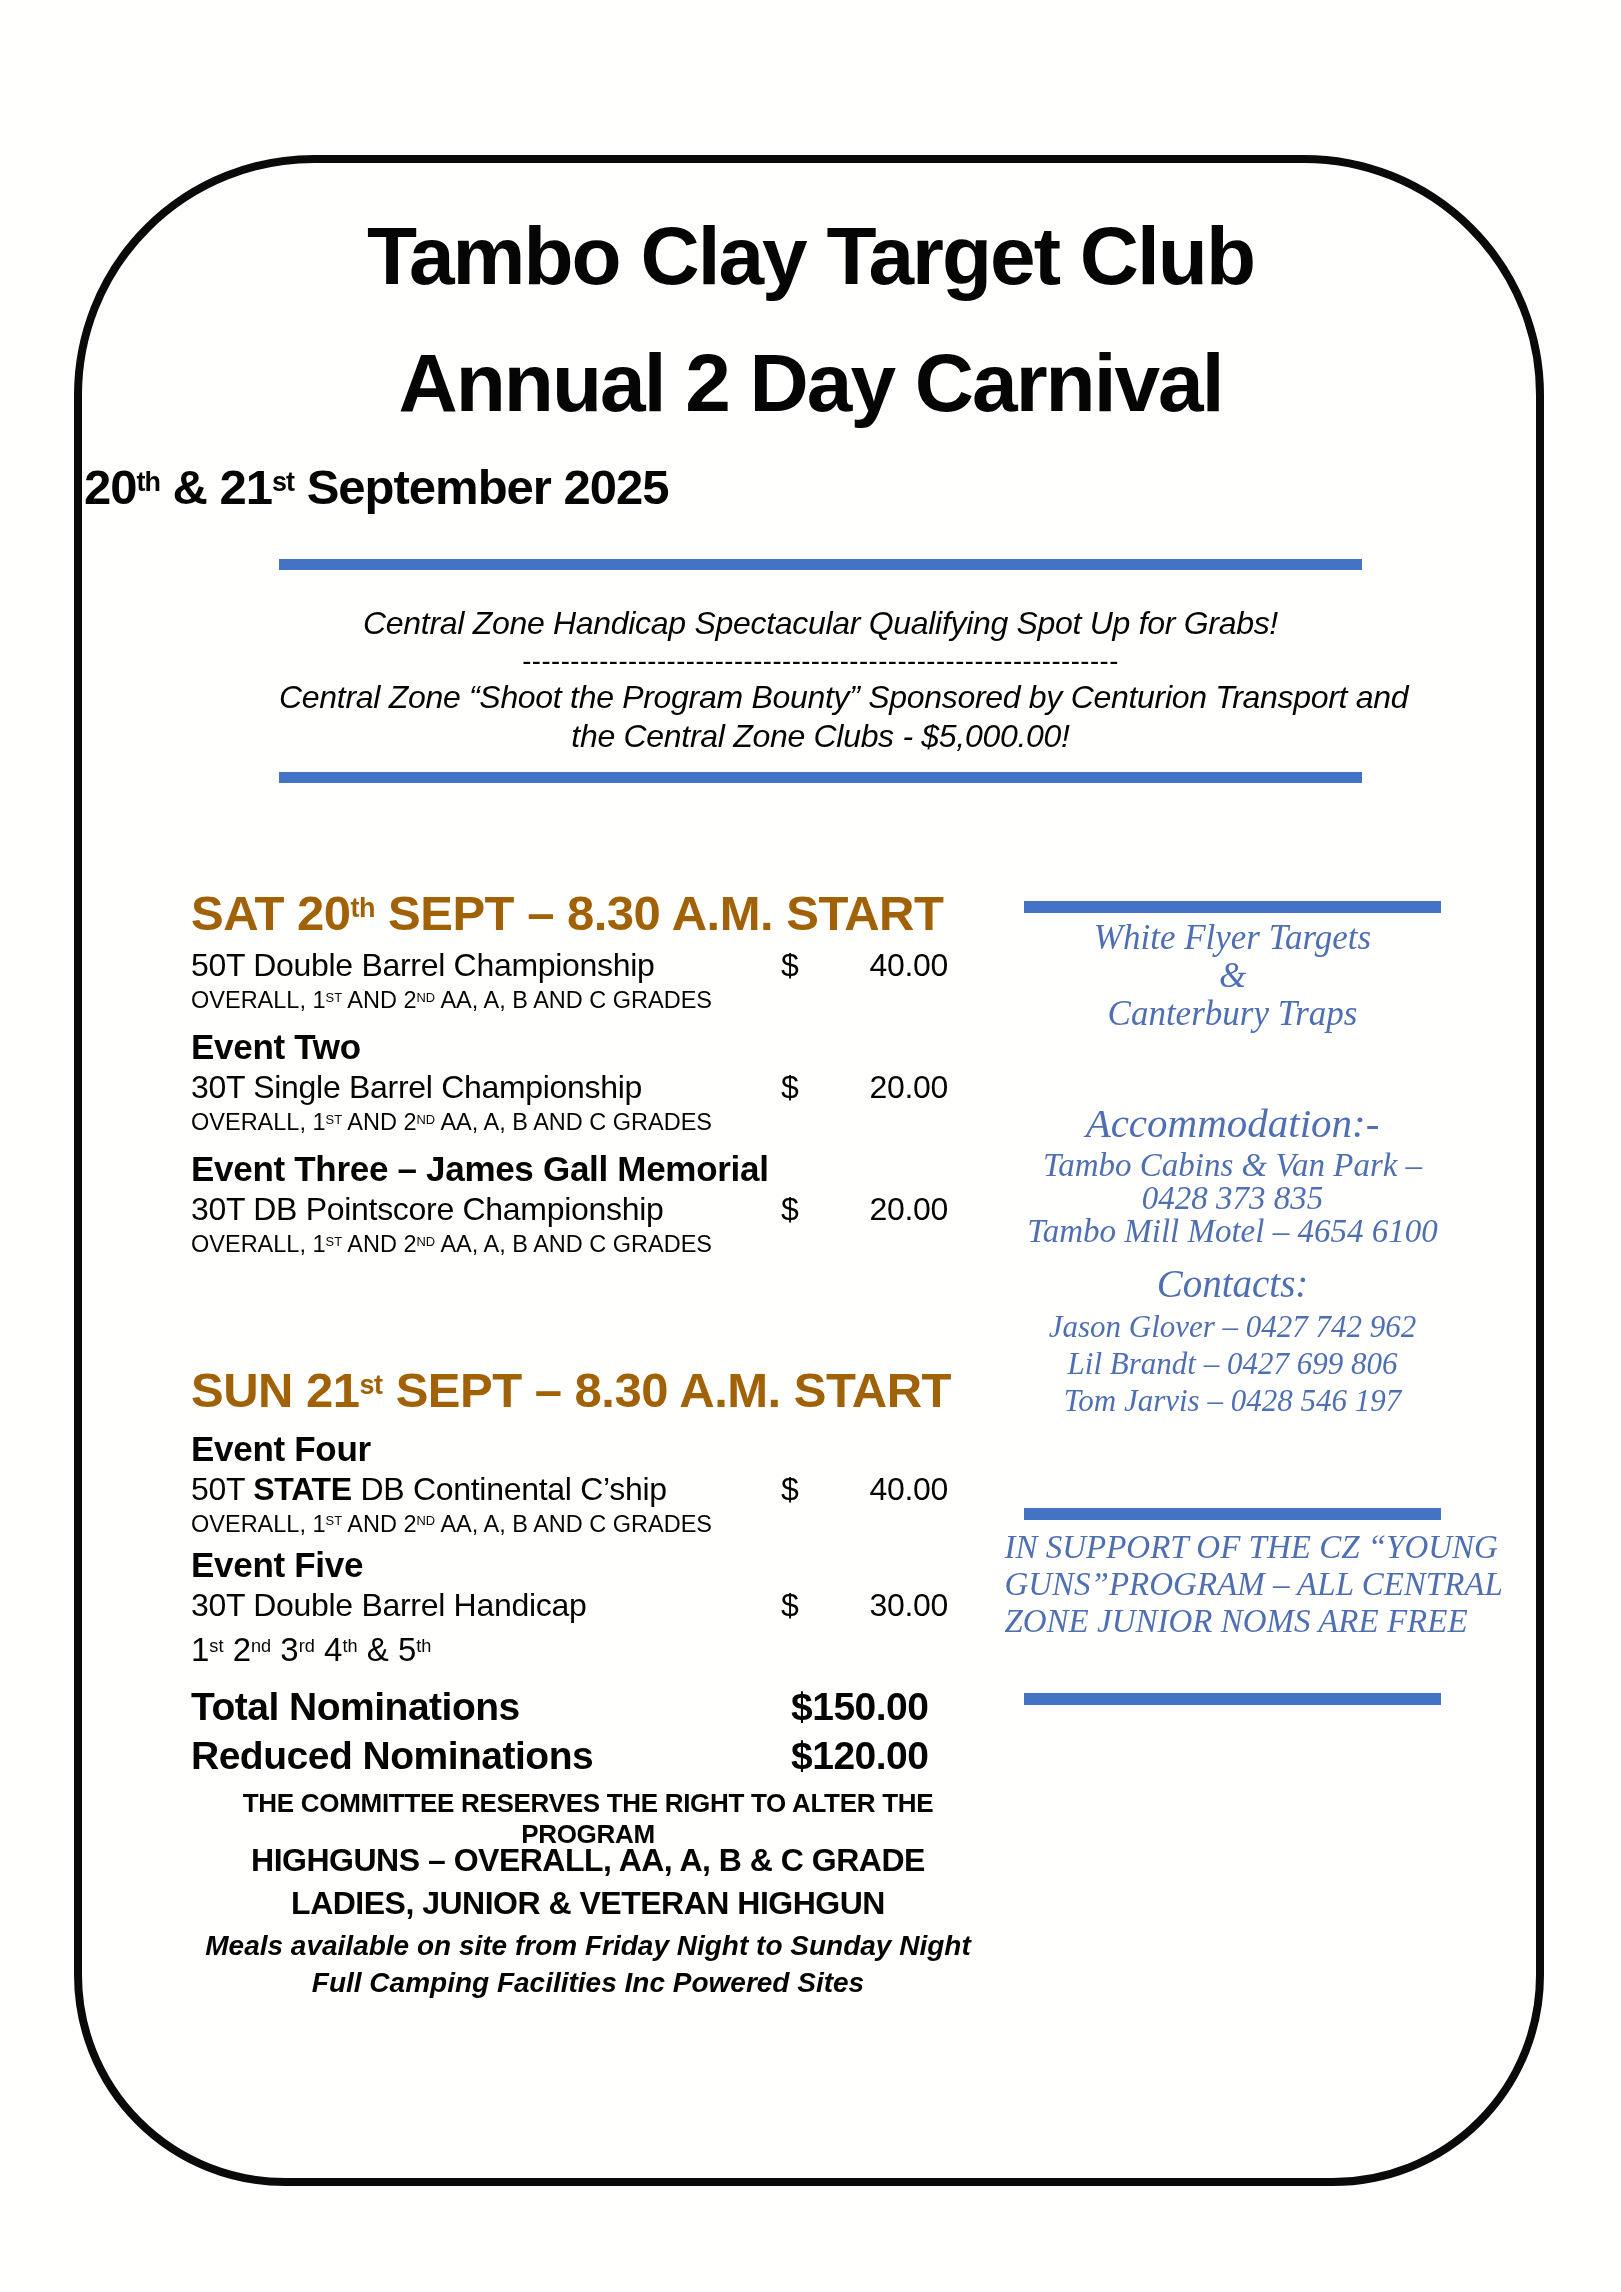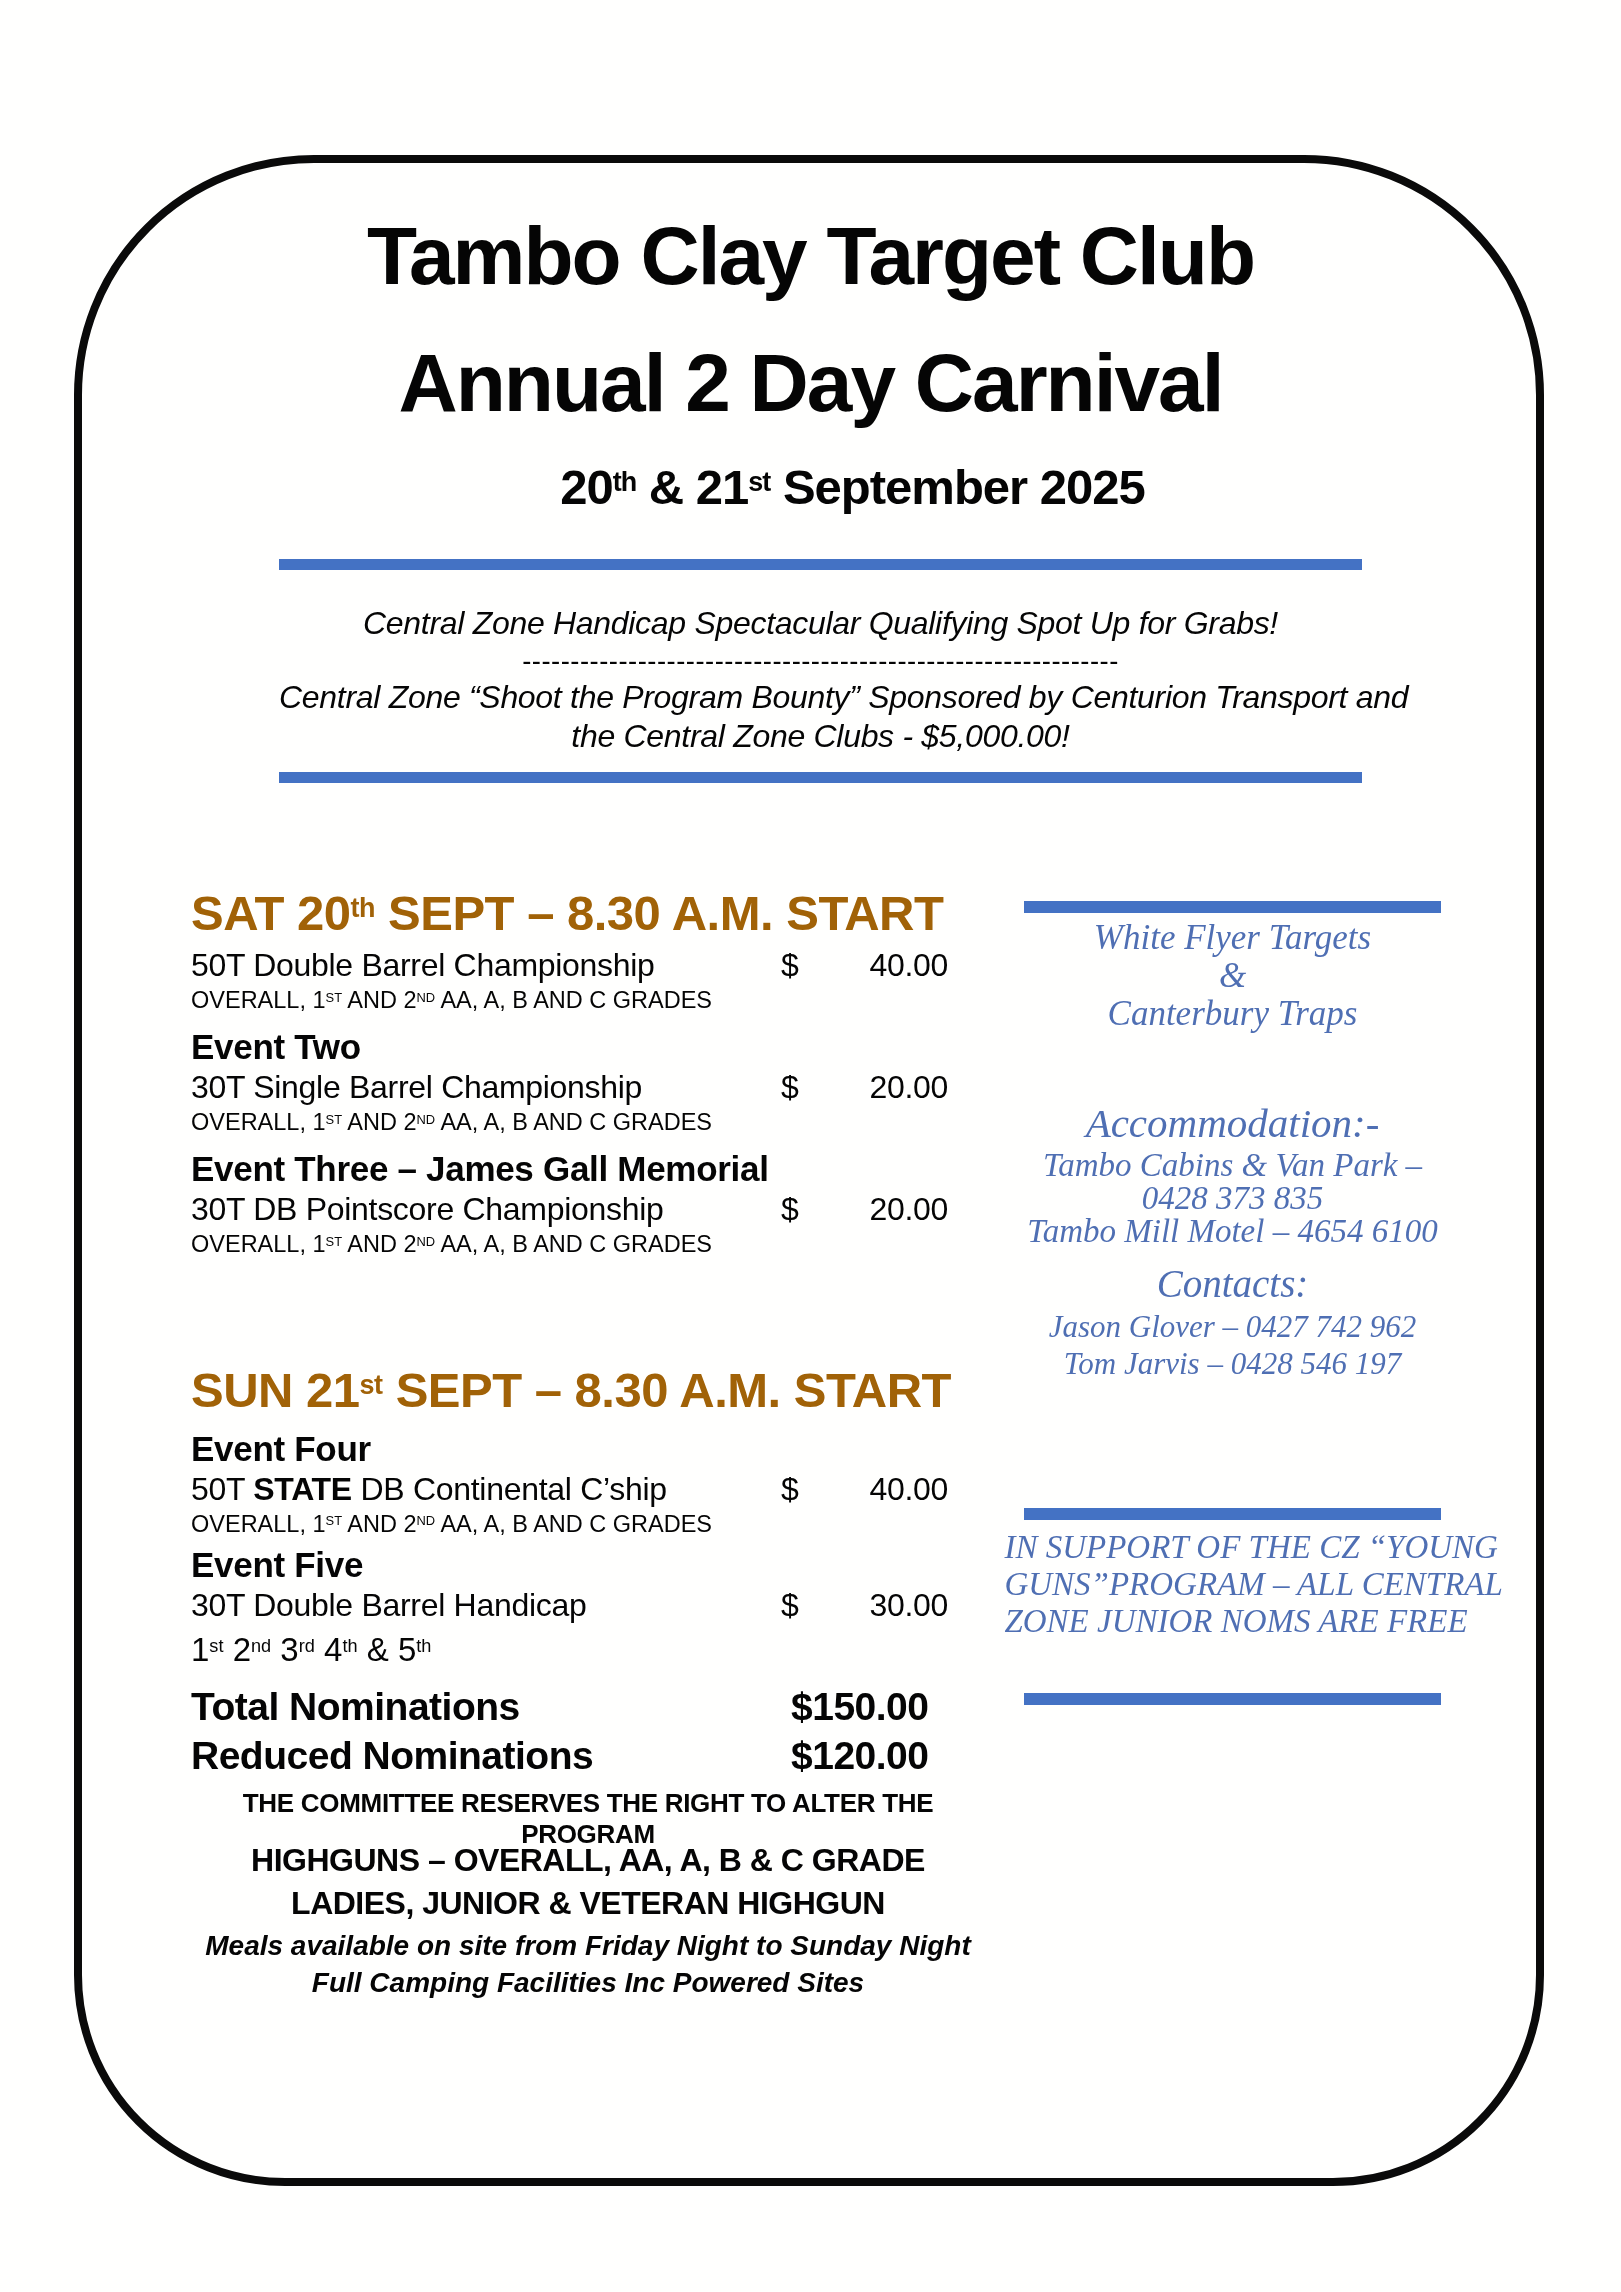--- a/index.html
+++ b/index.html
@@ -12,21 +12,21 @@
     position:absolute; left:74px; top:155px; width:1470px; height:2031px;
     box-sizing:border-box; border:8.8px solid #0a0a0a; border-radius:240px 240px 211px 211px;
   }
   
   .title {
     position:absolute; left:0; top:192px; width:100%; text-align:center;
     font-weight:bold; font-size:82px; line-height:127px; letter-spacing:-2px;
   }
   .date-line {
     position:absolute; left:0; top:459px; width:100%; padding-left:84px; box-sizing:border-box;
-    text-align:center; font-weight:bold; font-size:49px; letter-spacing:-1px;
+    font-weight:bold; font-size:49px; letter-spacing:-1px;
   }
   sup { font-size:0.55em; vertical-align:baseline; position:relative; top:-0.5em; line-height:0; }
   .hr { position:absolute; left:279px; width:1083px; height:10.8px; background:#4472C4; }
   .hr-1 { top:559px; }
   .hr-2 { top:772px; }
   .banner {
     position:absolute; left:279px; top:604px; width:1083px; text-align:center;
     font-style:italic; font-size:32px; letter-spacing:-0.3px; white-space:nowrap;
   }
   .banner-line { line-height:39px; }
@@ -197,20 +197,21 @@
 
     <div class="accommodation">
       <div class="accommodation-heading">Accommodation:-</div>
       <div class="accommodation-line">Tambo Cabins &amp; Van Park – 0428 373 835</div>
       <div class="accommodation-line">Tambo Mill Motel – 4654 6100</div>
     </div>
 
     <div class="contacts">
       <div class="contacts-heading">Contacts:</div>
       <div class="contact-line">Jason Glover – 0427 742 962</div>
+      <div class="contact-line">Lil Brandt – 0427 699 806</div>
       <div class="contact-line">Tom Jarvis – 0428 546 197</div>
     </div>
 
     <div class="sb-hr sb-hr-2"></div>
 
     <div class="young-guns">
       <div>IN SUPPORT OF THE CZ “YOUNG</div>
       <div>GUNS”PROGRAM – ALL CENTRAL</div>
       <div>ZONE JUNIOR NOMS ARE FREE</div>
     </div>

